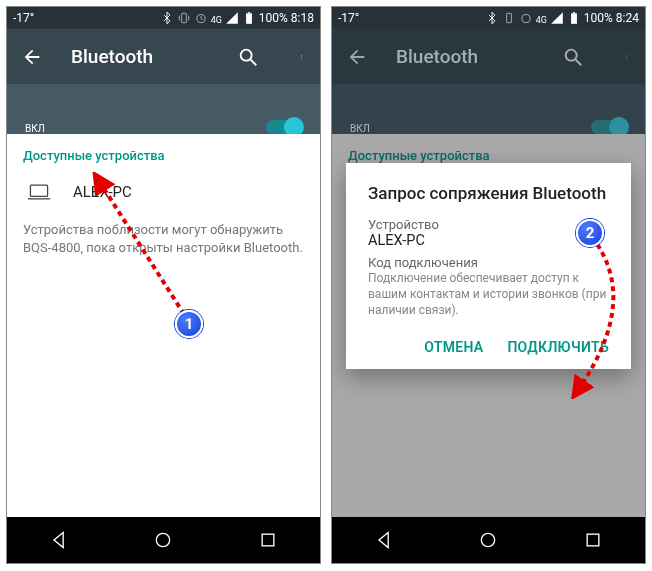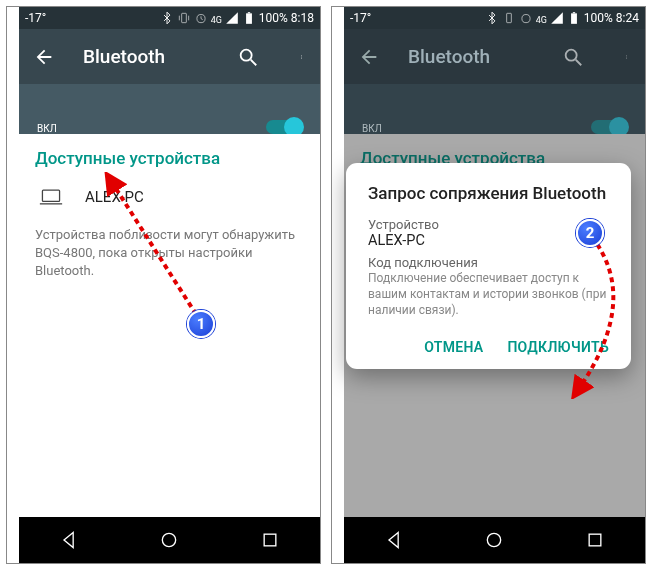--- a/index.html
+++ b/index.html
@@ -14,21 +14,20 @@
   }
   .phone {
     width: 318px;
     height: 558px;
     border: 1px solid #888;
     background: #fff;
     position: relative;
     display: flex;
     flex-direction: column;
     overflow: hidden;
-    padding-left: 12px;
   }
   .statusbar {
     height: 22px;
     background: #263238;
     color: #fff;
     display: flex;
     align-items: center;
     font-size: 12px;
     padding: 0 6px;
     justify-content: space-between;
@@ -75,21 +74,21 @@
     border-radius: 50%;
   }
   .content {
     flex: 1;
     background: #fff;
     padding: 14px 16px;
     position: relative;
   }
   .section-header {
     color: #009688;
-    font-size: 17px;
+    font-size: 13px;
     font-weight: 500;
     margin-bottom: 14px;
   }
   .device-row {
     display: flex;
     align-items: center;
     gap: 22px;
     padding: 6px 0 16px 4px;
   }
   .device-row svg { width: 24px; height: 18px; stroke: #444; fill: none; stroke-width: 1.5; }
@@ -107,21 +106,21 @@
     align-items: center;
     justify-content: space-around;
   }
   .navbar svg { width: 20px; height: 20px; fill: none; stroke: #fff; stroke-width: 1.6; }
   .dialog {
     position: absolute;
     left: 14px;
     right: 14px;
     top: 156px;
     background: #fff;
-    border-radius: 11px;
+    border-radius: 0;
     box-shadow: 0 8px 24px rgba(0,0,0,0.35);
     padding: 20px 22px 10px;
     z-index: 5;
   }
   .dialog h3 { font-size: 17px; font-weight: 500; color: #222; margin-bottom: 14px; }
   .dlabel { font-size: 13px; color: #666; margin-top: 4px; }
   .dval { font-size: 14.5px; color: #222; margin-bottom: 6px; }
   .code { font-size: 30px; font-weight: 400; color: #222; margin: 2px 0 10px; }
   .dhint { font-size: 12px; color: #888; line-height: 1.35; margin-bottom: 14px; }
   .dactions { display: flex; justify-content: flex-end; gap: 24px; padding: 6px 0 4px; }

